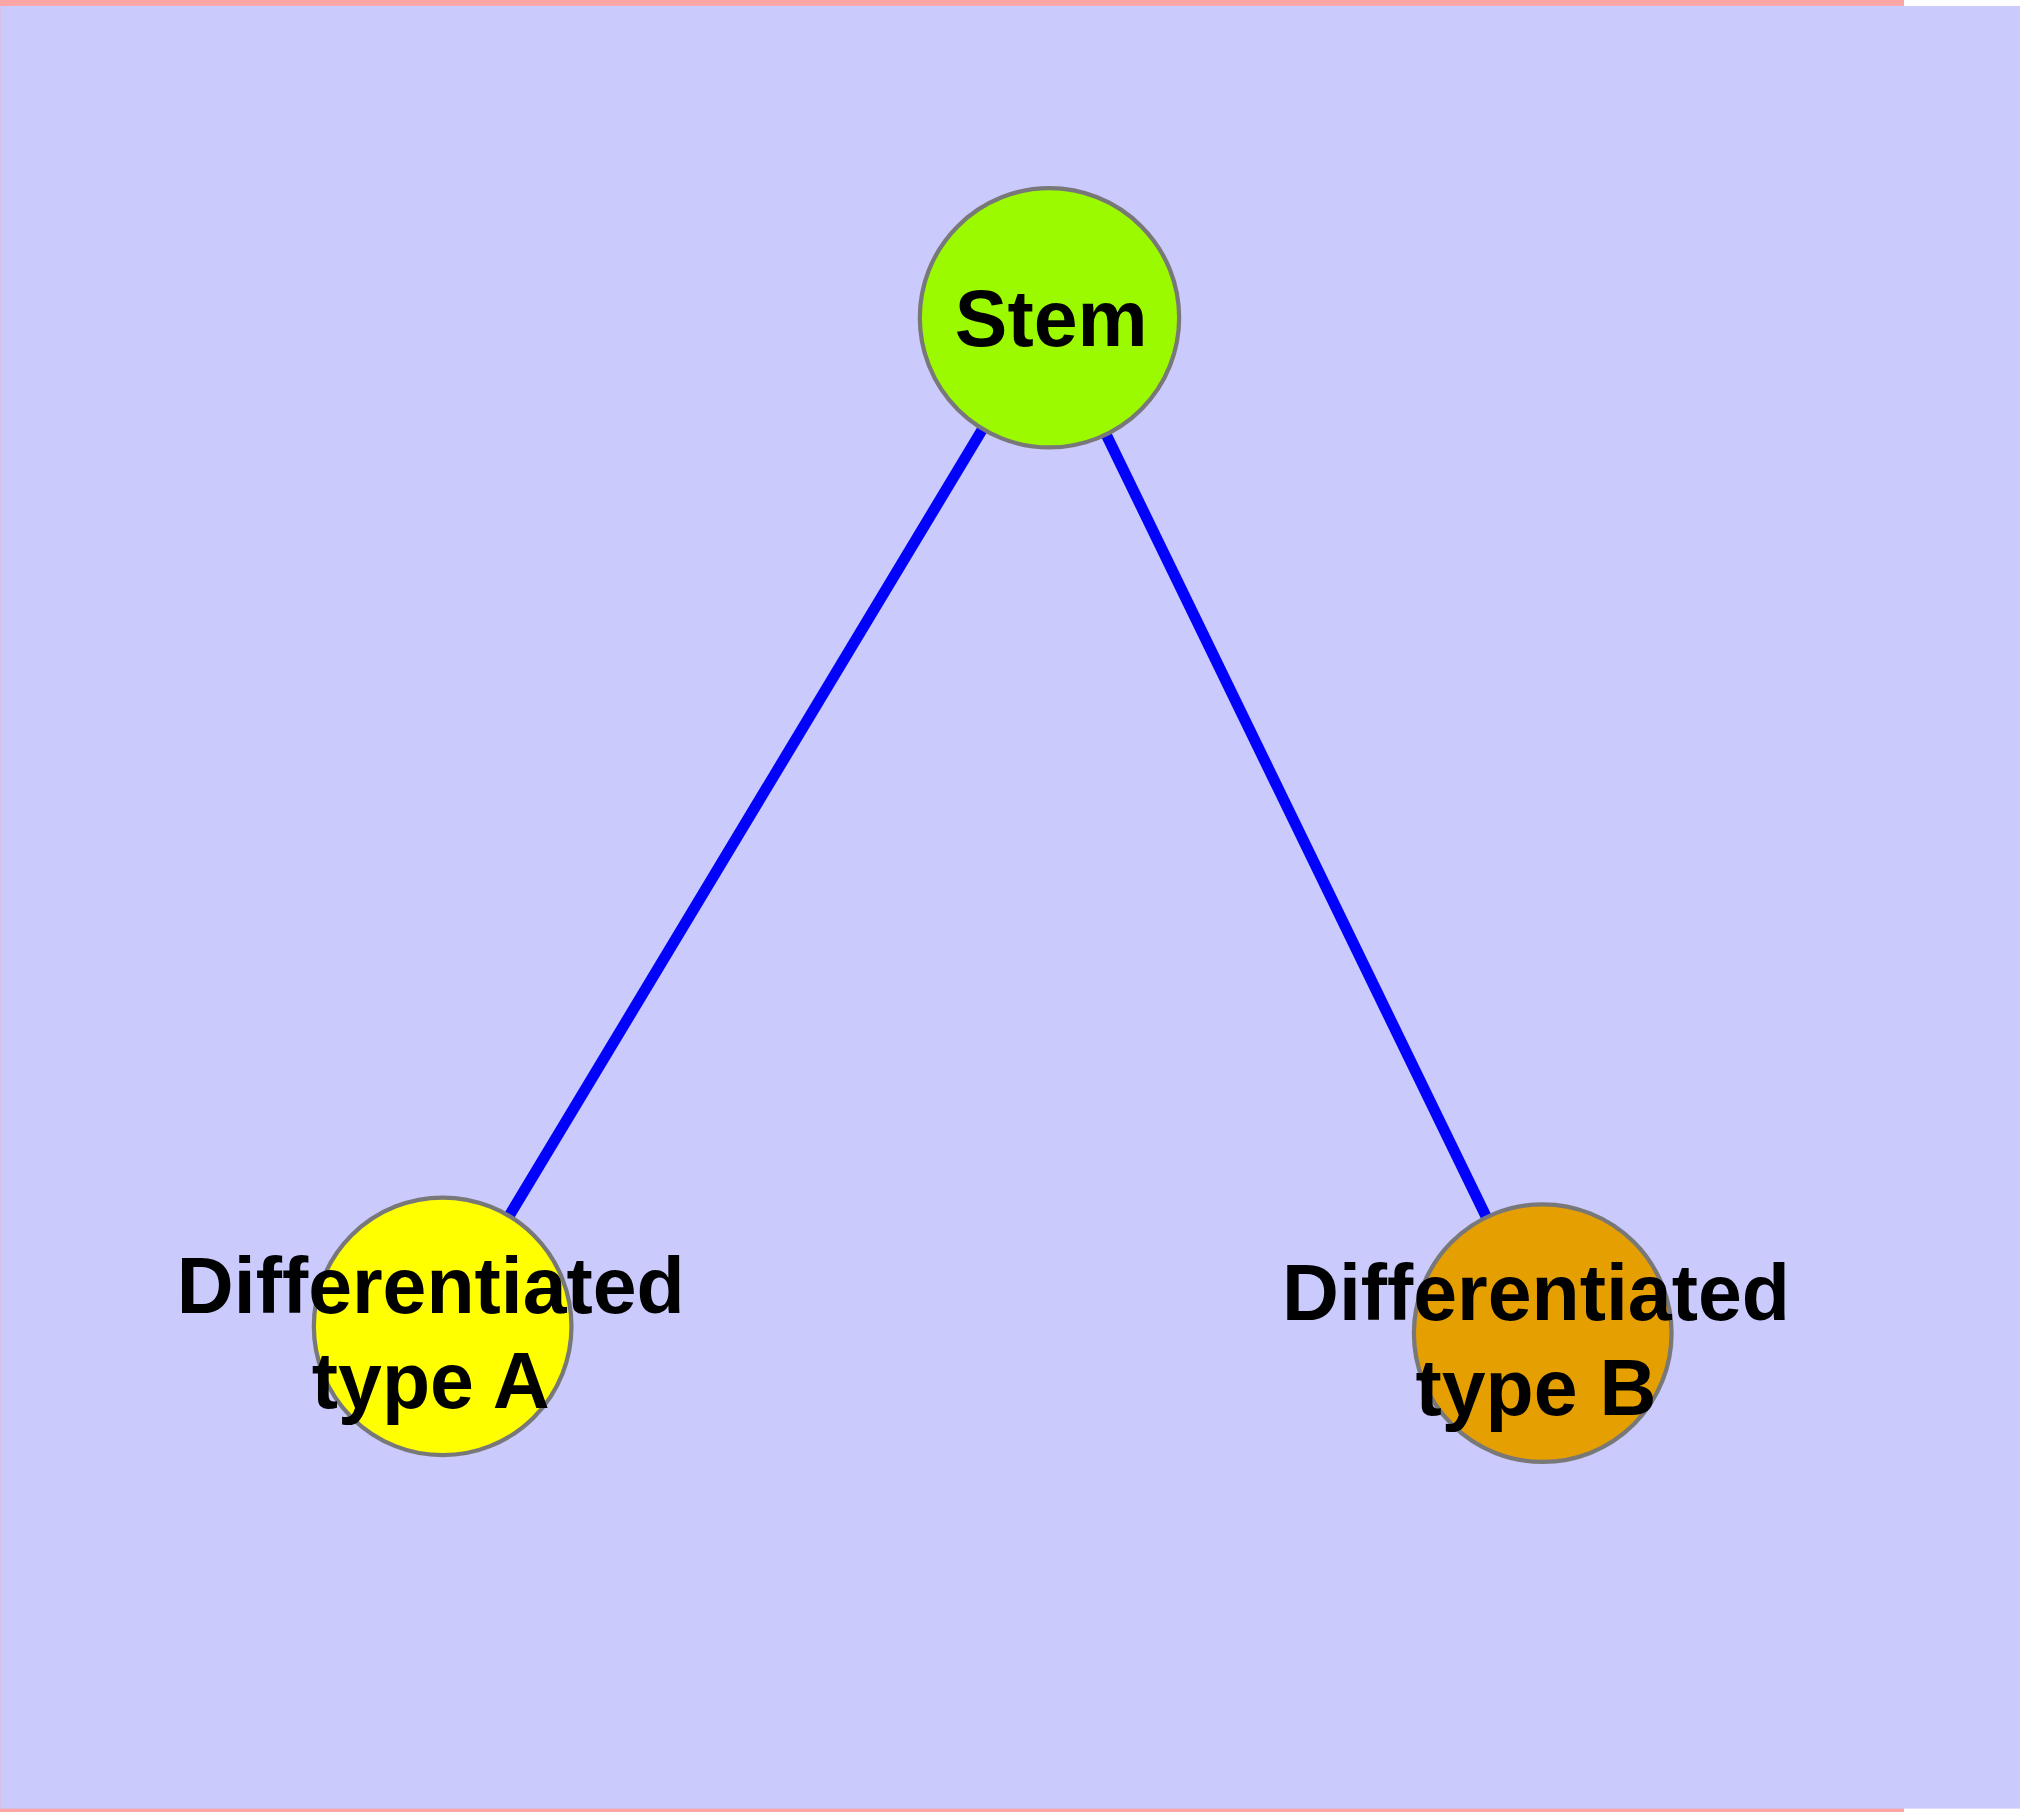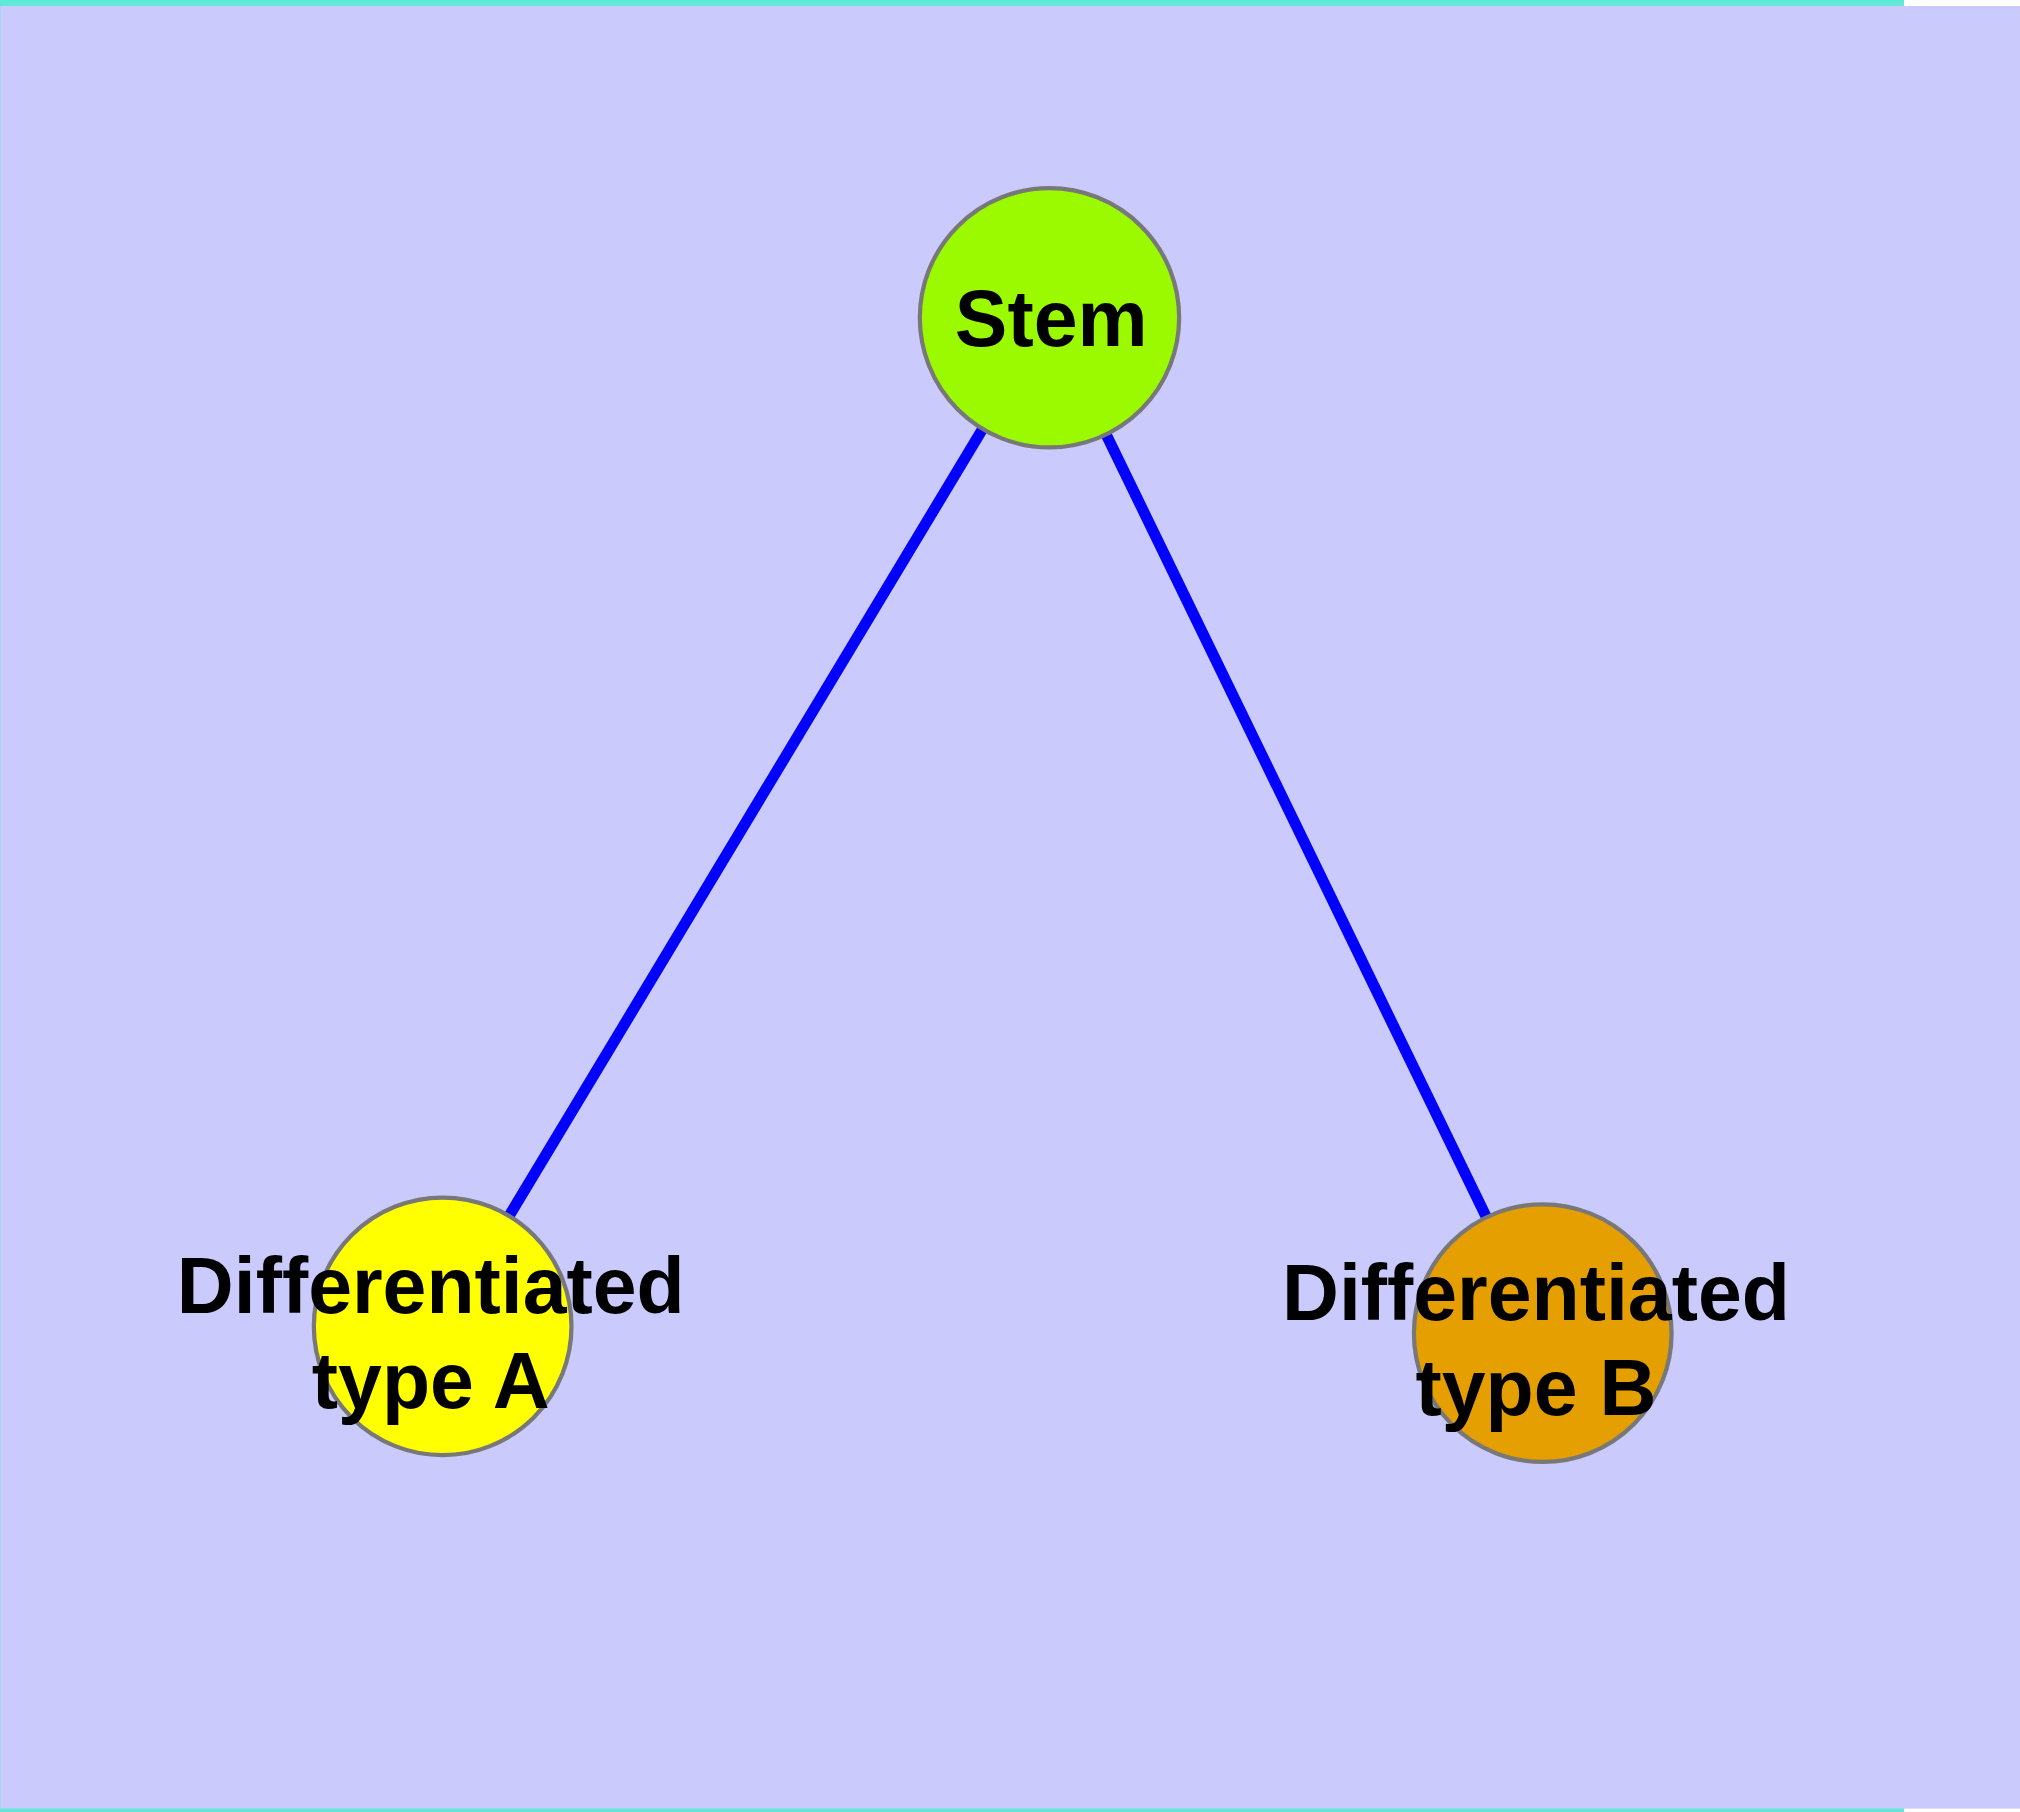--- a/index.html
+++ b/index.html
@@ -4,21 +4,21 @@
 <style>
   html, body {
     margin: 0;
     padding: 0;
     background: #ffffff;
   }
   .canvas-wrap {
     width: 1904px;
     height: 1812px;
     position: relative;
-    background: #5eead4;
+    background: #fca5a5;
   }
   svg.graph {
     display: block;
     width: 2021px;
     height: 1812px;
   }
   .edge {
     stroke-width: 13;
     stroke-linecap: butt;
   }

